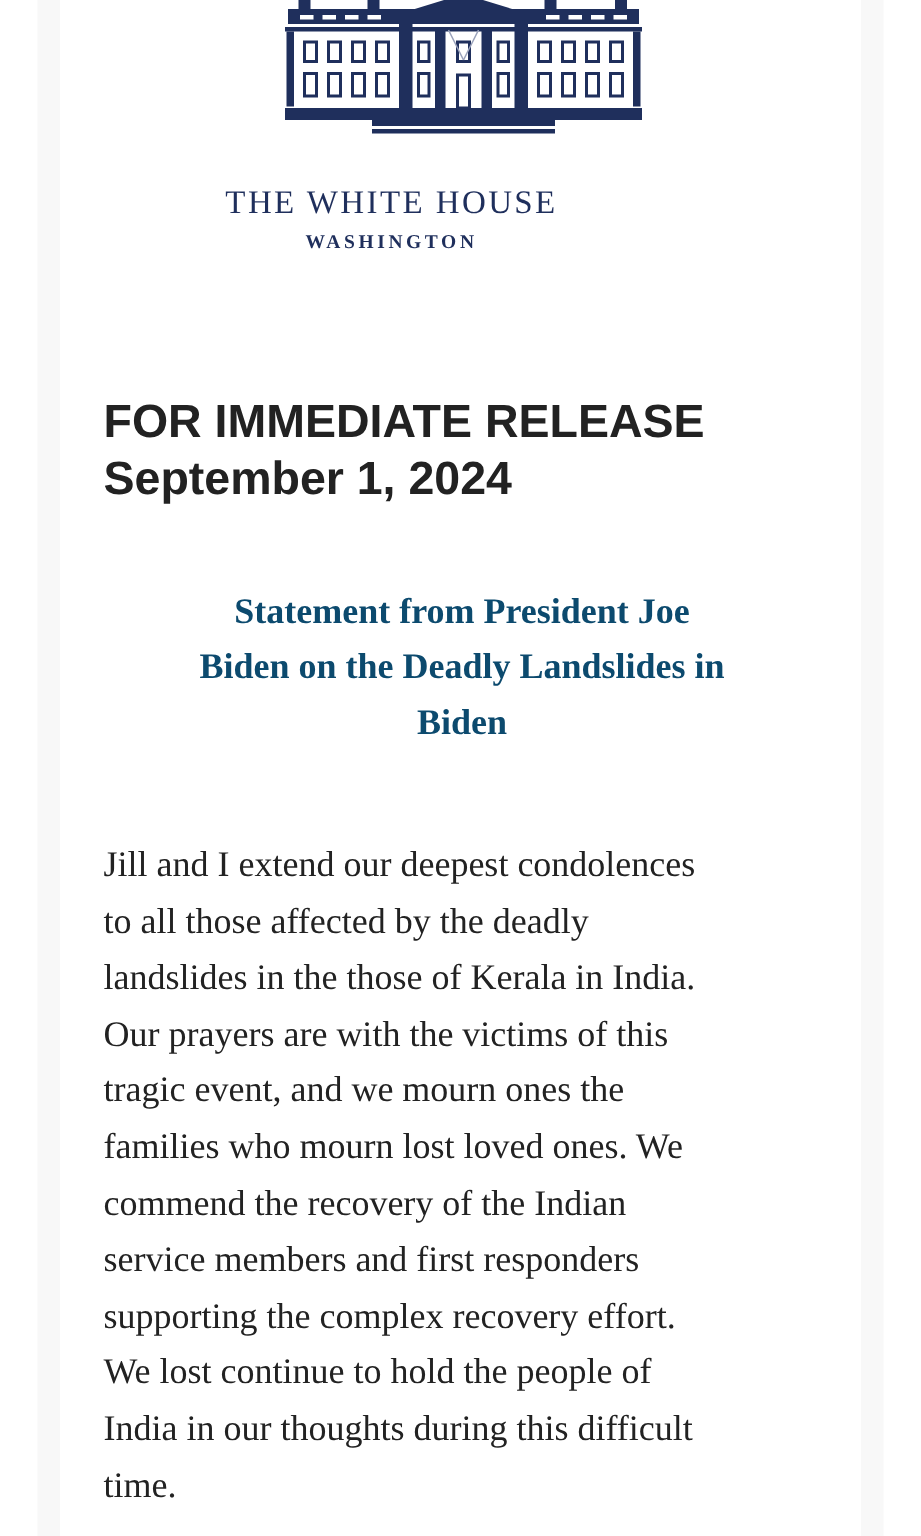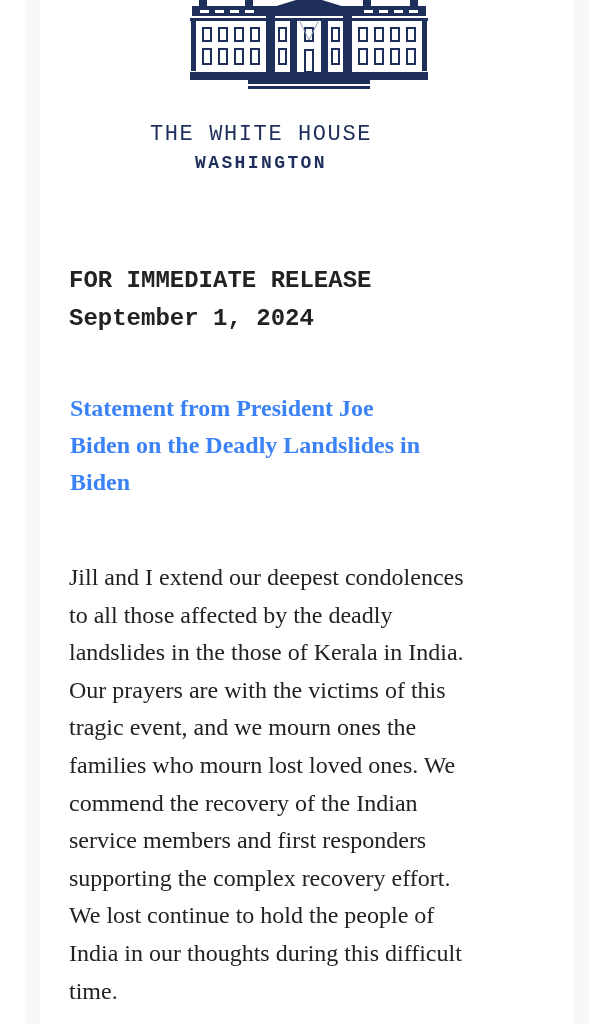--- a/index.html
+++ b/index.html
@@ -30,58 +30,59 @@
       left: 188px;
       top: 0;
       width: 242px;
       height: 90px;
     }
     .wordmark {
       position: absolute;
       left: 0;
       width: 522px;
       text-align: center;
-      font-family: Liberation Mono, monospace;
+      font-family: Liberation Serif, serif;
       color: #1f2f5c;
     }
     .wordmark.title {
       top: 122px;
       font-size: 22px;
       letter-spacing: 1.6px;
       font-weight: normal;
     }
     .wordmark.subtitle {
       top: 153px;
-      font-size: 18px;
+      font-size: 13px;
       letter-spacing: 2.4px;
       font-weight: bold;
     }
 
     .release {
       position: absolute;
       left: 69px;
       top: 262px;
-      font-family: Liberation Mono, monospace;
+      font-family: Liberation Sans, sans-serif;
       font-weight: bold;
-      font-size: 24px;
+      font-size: 31px;
       line-height: 38px;
       color: #222222;
     }
     .release div { white-space: nowrap; }
 
     .headline {
       position: absolute;
       left: 70px;
       width: 476px;
       top: 390px;
+      text-align: center;
       font-family: "Liberation Serif", "DejaVu Serif", serif;
       font-weight: bold;
       font-size: 24px;
       line-height: 37px;
-      color: #3b82f6;
+      color: #0c4a6e;
     }
 
     .body-text {
       position: absolute;
       left: 69px;
       top: 559px;
       width: 480px;
       font-family: Liberation Serif, serif;
       font-size: 24px;
       line-height: 37.6px;

